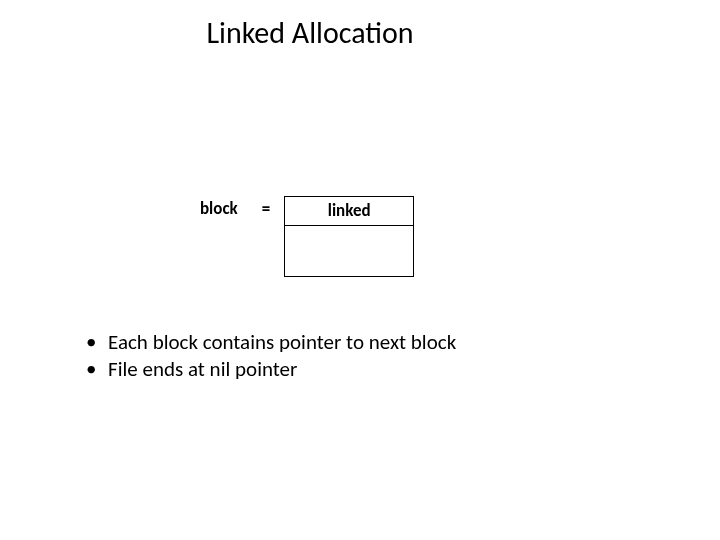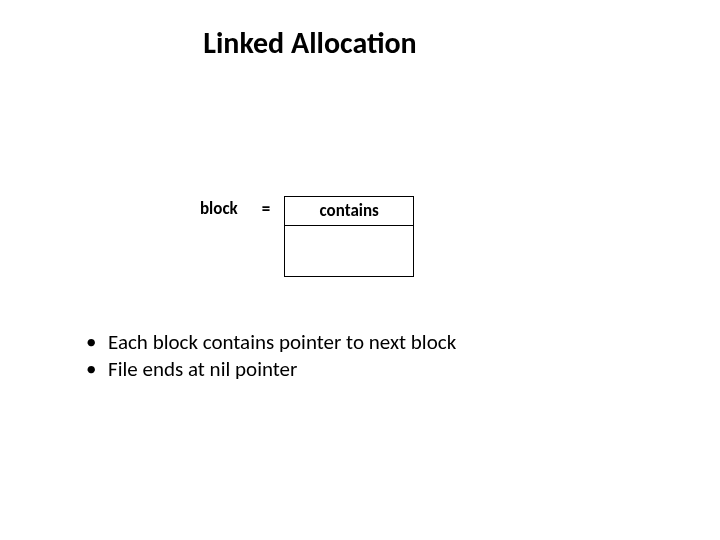--- a/index.html
+++ b/index.html
@@ -15,26 +15,26 @@
     position: relative;
   }
   .slide {
     width: 720px;
     height: 540px;
     position: relative;
     box-sizing: border-box;
   }
   .title {
     position: absolute;
-    top: 24px;
+    top: 14px;
     left: 0;
     width: 620px;
     text-align: center;
     font-size: 30px;
-    font-weight: 700;
+    font-weight: 400;
   }
   ul.bullets {
     position: absolute;
     left: 80px;
     margin: 0;
     padding: 0;
     list-style: none;
     width: 580px;
   }
   ul.top-bullets { top: 88px; }
@@ -92,21 +92,21 @@
 
 <div class="slide">
 
   <div class="title">Linked Allocation</div>
 
 
   <div class="diagram">
     <span class="label-block">block</span>
     <span class="equals">=</span>
     <div class="block-box">
-      <div class="pointer-row">contains</div>
+      <div class="pointer-row">linked</div>
       <div class="data-row"></div>
     </div>
   </div>
 
   <ul class="bullets bottom-bullets">
     <li>Each block contains pointer to next block</li>
     <li>File ends at nil pointer</li>
   </ul>
 
 </div>

